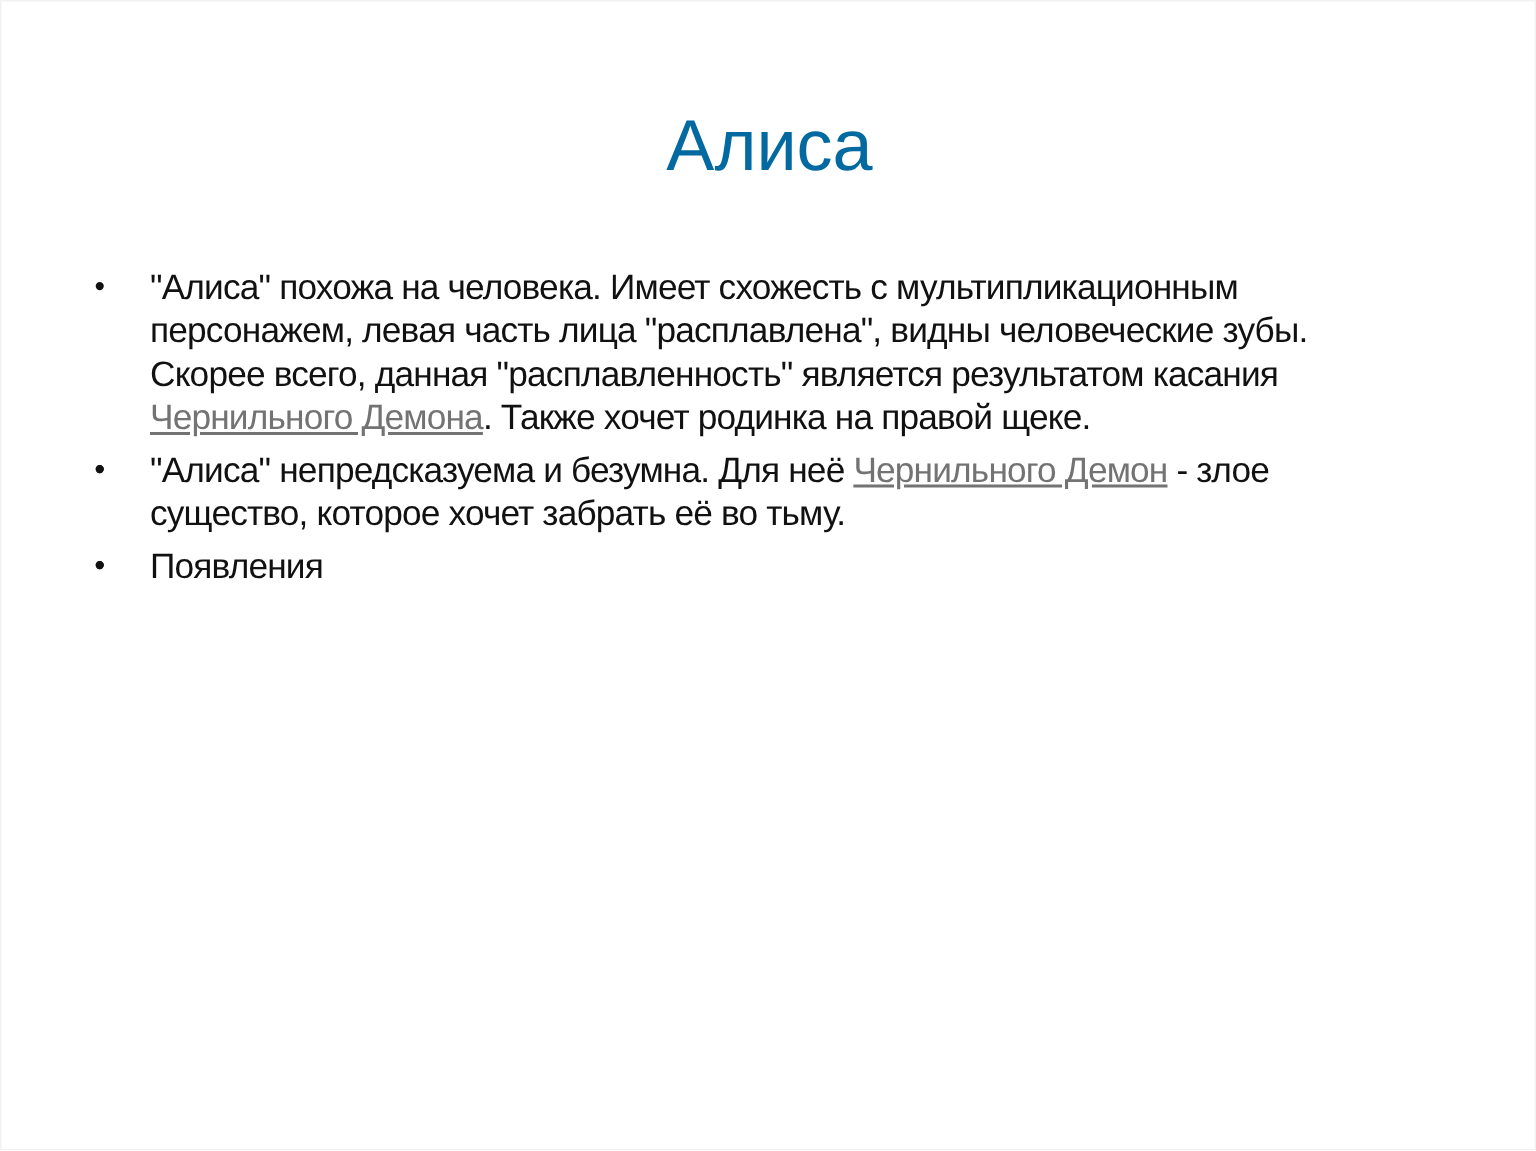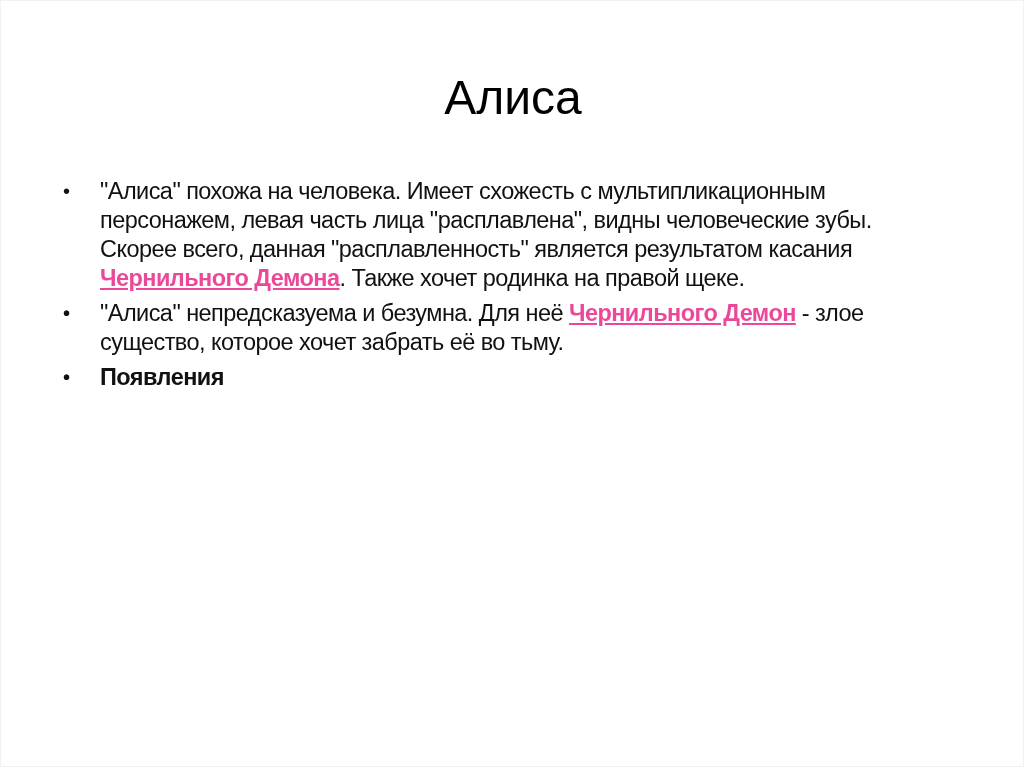--- a/index.html
+++ b/index.html
@@ -20,21 +20,21 @@
     }
     .title {
       position: absolute;
       left: 0;
       top: 62px;
       width: 1024px;
       text-align: center;
       font-family: "Liberation Sans", sans-serif;
       font-size: 48px;
       line-height: 70px;
-      color: #000000;
+      color: #0369a1;
       font-weight: normal;
     }
     .body {
       position: absolute;
       left: 62px;
       top: 176px;
       width: 880px;
       margin: 0;
       padding: 0;
       list-style: none;
@@ -51,27 +51,26 @@
     }
     .bullet {
       position: absolute;
       left: 0;
       top: 0;
       width: 20px;
       font-size: 20px;
       line-height: 29px;
     }
     .link {
-      color: #ec4899;
+      color: #737373;
       text-decoration: underline;
       cursor: pointer;
-      font-weight: bold;
     }
     .bold {
-      font-weight: bold;
+      font-weight: normal;
     }
   </style>
 </head>
 <body>
 
 <div class="slide">
   <div class="title">Алиса</div>
 
   <ul class="body">
     <li class="bullet-item">

